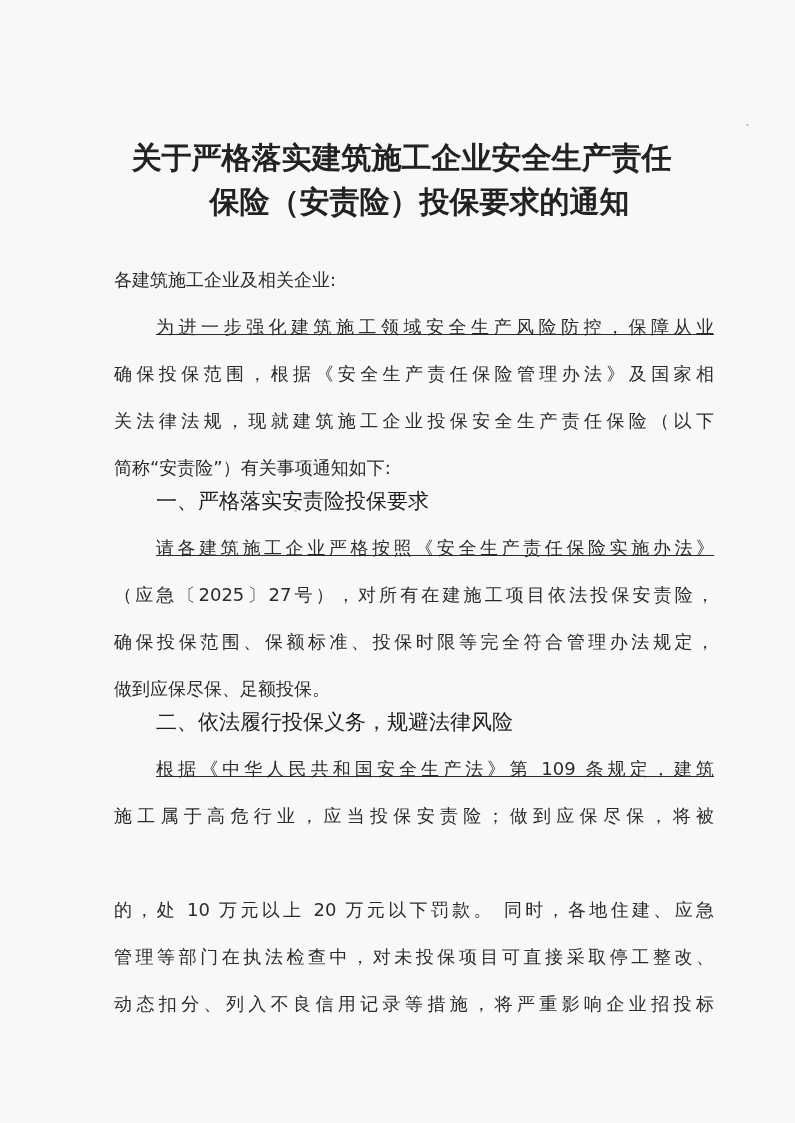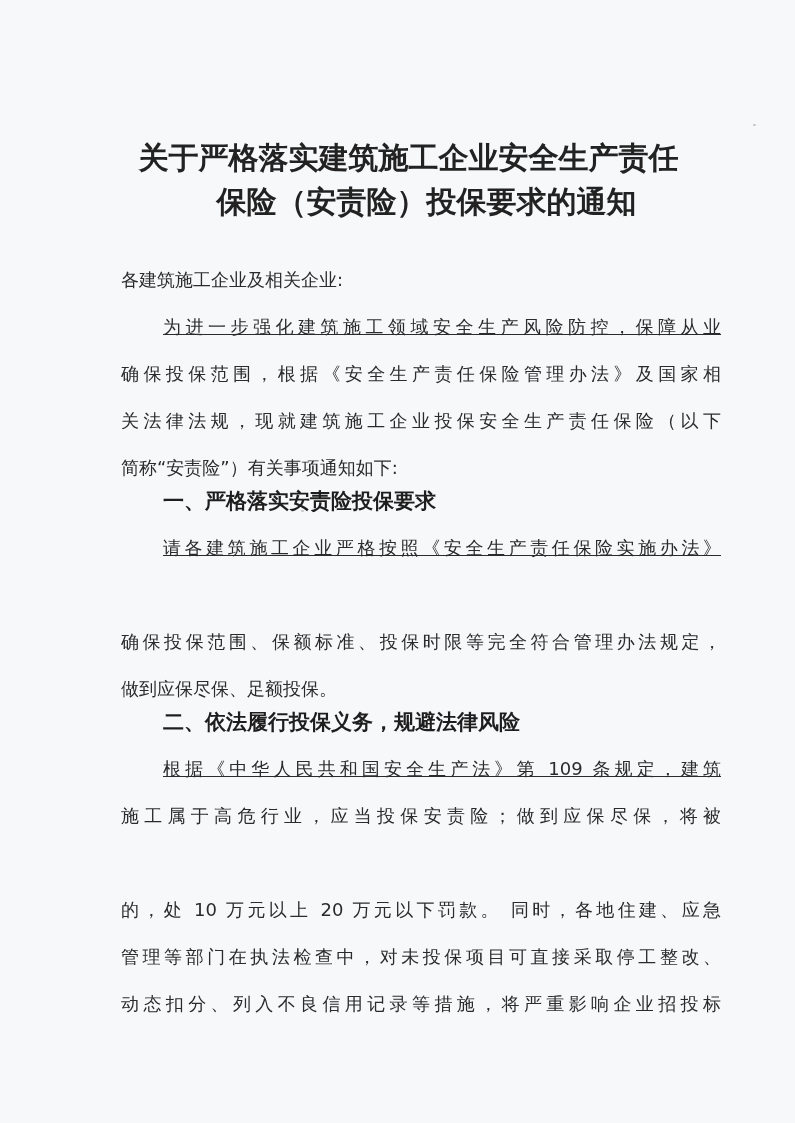--- a/index.html
+++ b/index.html
@@ -3,61 +3,62 @@
 <meta charset="utf-8">
 <style>
   html, body { margin: 0; padding: 0; }
   body {
     width: 795px; height: 1123px; overflow: hidden;
     background: #f7f8fa;
     color: #2a2a2a;
     font-family: "DejaVu Serif", "Liberation Serif", serif;
     position: relative;
   }
-  .page { position: absolute; left: 11px; top: 0; width: 695px; height: 1123px; }
+  .page { position: absolute; left: 4px; top: 0; width: 695px; height: 1123px; }
   .title {
     position: absolute; left: 0; width: 795px; text-align: center;
     font-family: "DejaVu Serif", serif; font-weight: bold;
     font-size: 30px; letter-spacing: 0px; color: #222;
   }
   .t1 { top: 138px; }
   .t2 { top: 182px; margin-left: 18px; }
   .line {
     position: absolute; left: 110px; width: 600px;
     font-size: 18px; line-height: 26px; white-space: nowrap;
     text-align: justify; text-align-last: justify;
     color: #2b2b2b;
     font-family: "DejaVu Sans", sans-serif;
     font-weight: normal;
   }
   .line.indent { left: 152px; width: 558px; text-decoration: underline; }
   .line.short { text-align-last: left; }
   .heading {
     position: absolute; left: 152px;
-    font-family: "DejaVu Sans", sans-serif; font-weight: bold;
+    font-family: "DejaVu Sans", sans-serif; font-weight: normal;
     font-size: 21px; line-height: 26px; color: #1e1e1e; white-space: nowrap;
   }
   .scan-dot { position: absolute; width: 3px; height: 2px; background: #c8c8c8; border-radius: 1px; }
 </style>
 </head>
 <body>
 
 <div class="page">
   <div class="title t1">关于严格落实建筑施工企业安全生产责任</div>
   <div class="title t2">保险（安责险）投保要求的通知</div>
 
   <div class="line short" style="top:267px">各建筑施工企业及相关企业:</div>
 
   <div class="line indent" style="top:314px">为进一步强化建筑施工领域安全生产风险防控，保障从业</div>
   <div class="line" style="top:361px">确保投保范围，根据《安全生产责任保险管理办法》及国家相</div>
   <div class="line" style="top:408px">关法律法规，现就建筑施工企业投保安全生产责任保险（以下</div>
   <div class="line short" style="top:455px">简称“安责险”）有关事项通知如下:</div>
 
   <div class="heading" style="top:488px">一、严格落实安责险投保要求</div>
   <div class="line indent" style="top:535px">请各建筑施工企业严格按照《安全生产责任保险实施办法》</div>
+  <div class="line" style="top:582px">（应急〔2025〕27号），对所有在建施工项目依法投保安责险，</div>
   <div class="line" style="top:629px">确保投保范围、保额标准、投保时限等完全符合管理办法规定，</div>
   <div class="line short" style="top:676px">做到应保尽保、足额投保。</div>
 
   <div class="heading" style="top:709px">二、依法履行投保义务，规避法律风险</div>
   <div class="line indent" style="top:756px">根据《中华人民共和国安全生产法》第 109 条规定，建筑</div>
   <div class="line" style="top:803px">施工属于高危行业，应当投保安责险；做到应保尽保，将被</div>
   <div class="line" style="top:897px">的，处 10 万元以上 20 万元以下罚款。 同时，各地住建、应急</div>
   <div class="line" style="top:944px">管理等部门在执法检查中，对未投保项目可直接采取停工整改、</div>
   <div class="line" style="top:991px">动态扣分、列入不良信用记录等措施，将严重影响企业招投标</div>
 

